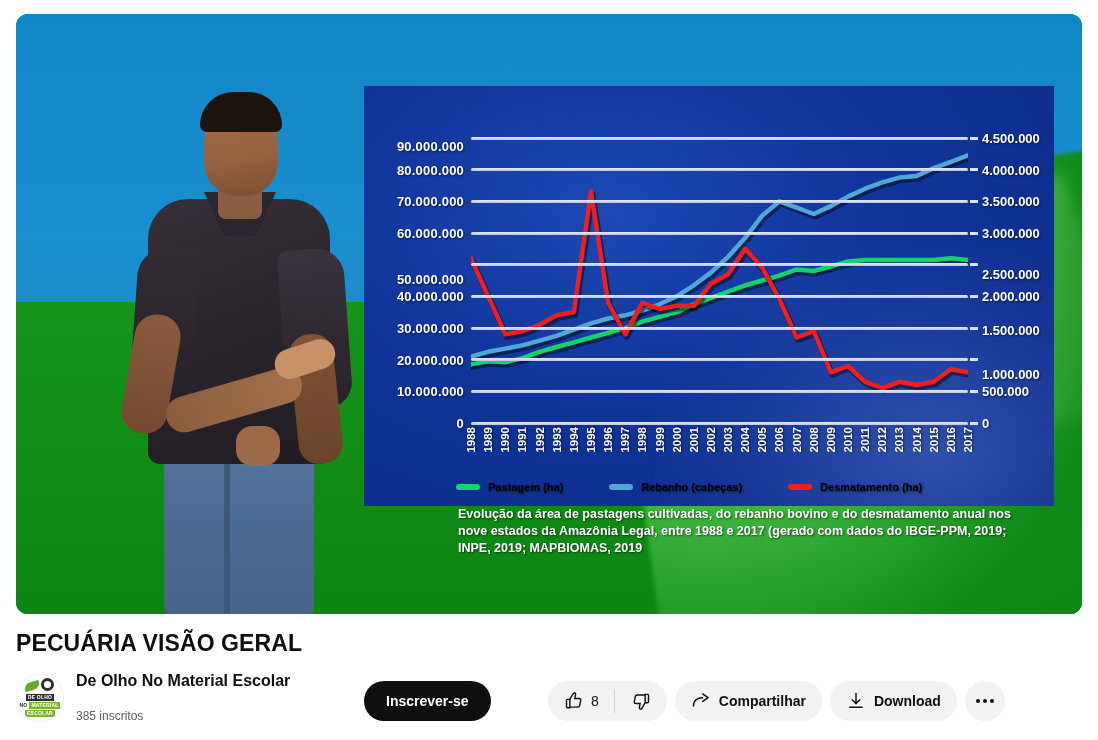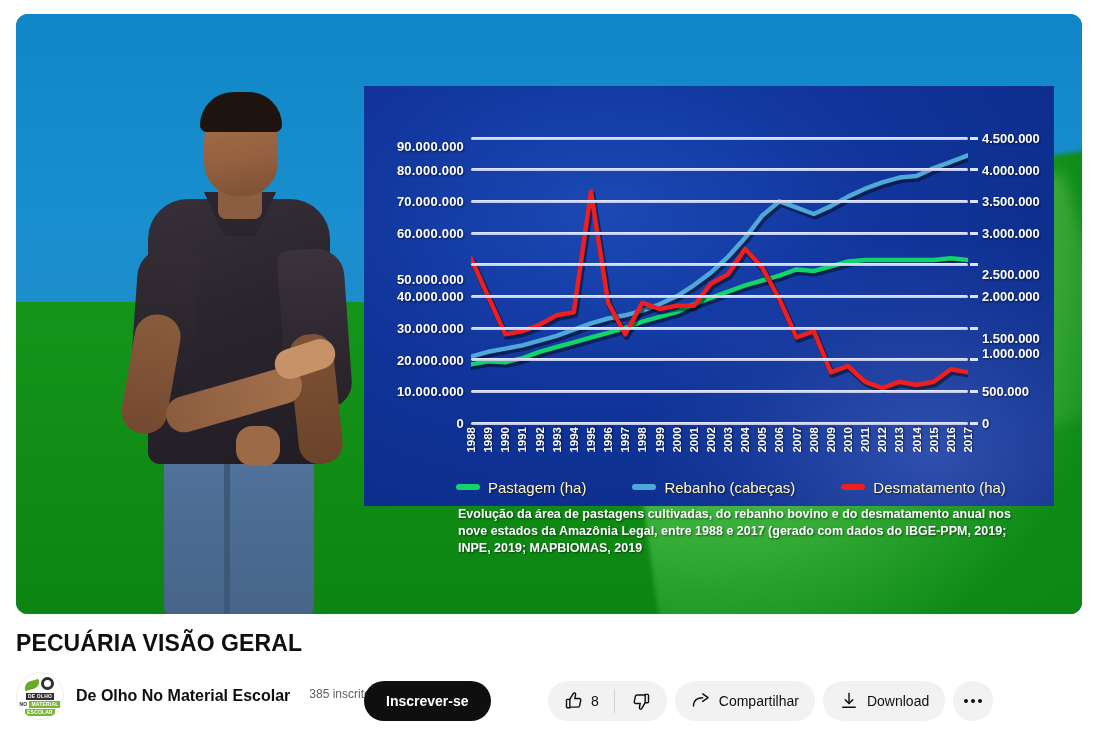--- a/index.html
+++ b/index.html
@@ -108,21 +108,21 @@
     position:absolute; top:0;
     color:#ffffff; font-weight:bold; font-size:11.5px;
     writing-mode: vertical-rl; transform: rotate(180deg) translateX(50%);
     text-shadow: 1px 1px 2px rgba(0,0,0,.65);
   }
 
   .legend { position:absolute; left:110px; top:448px; width:540px; height:22px;
     display:flex; align-items:center; gap:46px; }
   .legend-item { display:flex; align-items:center; gap:8px; }
   .legend-swatch { width:24px; height:6px; border-radius:3px; }
-  .legend-label { color:#fef9c3; font-size:15px; font-weight:normal;
+  .legend-label { color:#000000; font-size:11px; font-weight:bold;
     text-shadow: 1px 1px 2px rgba(0,0,0,.6); white-space:nowrap; }
 
   #chart-caption {
     position:absolute; left:112px; top:478px; width:560px;
     color:#ffffff; font-size:12.5px; font-weight:bold; line-height:1.35;
     text-shadow: 1px 1px 2px rgba(0,0,0,.55);
   }
 
   
   #video-title {
@@ -144,36 +144,36 @@
     position:absolute; left:1px; top:4px; width:16px; height:8px;
     background:#6aa82a; border-radius:10px 2px 10px 2px; transform:rotate(-18deg);
   }
   .logo-l1, .logo-l2, .logo-l3 {
     font-size:5px; font-weight:bold; line-height:1; letter-spacing:.2px;
     color:#2f2f2f; display:flex; gap:2px; align-items:center;
   }
   .logo-box { background:#2f2f2f; color:#fff; padding:1px 2px; }
   .logo-box-g { background:#7ab52f; color:#fff; padding:1px 2px; }
 
-  #owner-text { display:flex; flex-direction:row; gap:19px; }
+  #owner-text { display:flex; flex-direction:column; gap:19px; }
   #owner-name { font-size:16px; font-weight:bold; color:#0f0f0f; }
   #owner-subs { font-size:12px; color:#606060; }
 
   #subscribe-btn {
     position:absolute; left:364px; top:681px;
     height:40px; padding:0 22px; border-radius:20px;
     background:#0f0f0f; color:#ffffff; font-size:14px; font-weight:bold;
     display:flex; align-items:center; justify-content:center; border:none; cursor:pointer;
   }
 
   #actions { position:absolute; left:548px; top:681px; display:flex; align-items:center; gap:8px; }
   .pill {
     height:40px; border-radius:20px; background:#f2f2f2; border:none;
     display:flex; align-items:center; gap:8px; padding:0 16px;
-    font-size:14px; font-weight:400; color:#0f0f0f; cursor:pointer;
+    font-size:14px; font-weight:700; color:#0f0f0f; cursor:pointer;
     font-family:"Liberation Sans", sans-serif;
   }
   .pill-label { white-space:nowrap; }
   #like-group { display:flex; align-items:center; height:40px; border-radius:20px; background:#f2f2f2; }
   .lg-like { display:flex; align-items:center; gap:7px; padding:0 15px 0 16px; height:40px; cursor:pointer; }
   .lg-div { width:1px; height:24px; background:#d2d2d2; }
   .lg-dislike { display:flex; align-items:center; padding:0 16px; height:40px; cursor:pointer; }
   .like-count { font-size:14px; color:#0f0f0f; }
   #more-btn {
     width:40px; height:40px; border-radius:50%; background:#f2f2f2; border:none;
@@ -241,23 +241,23 @@
           <polyline points="0.0,218.5 17.1,213.8 34.3,210.6 51.4,207.4 68.6,202.7 85.7,197.9 102.8,191.6 120.0,185.3 137.1,180.5 154.2,177.3 171.4,172.6 188.5,166.3 205.7,158.3 222.8,147.3 239.9,134.6 257.1,118.8 274.2,99.8 291.3,77.6 308.5,63.3 325.6,69.7 342.8,76.0 359.9,68.1 377.0,58.6 394.2,50.7 411.3,44.3 428.4,39.6 445.6,38.0 462.7,30.1 479.9,23.8 497.0,17.4" fill="none" stroke="#4fa8d8" stroke-width="4.5" stroke-linejoin="round" stroke-linecap="round"></polyline>
           <polyline points="0.0,120.3 17.1,158.3 34.3,196.3 51.4,193.2 68.6,186.8 85.7,177.3 102.8,174.2 120.0,53.8 137.1,164.7 154.2,196.3 171.4,164.7 188.5,171.0 205.7,167.8 222.8,167.8 239.9,145.7 257.1,136.2 274.2,110.8 291.3,129.8 308.5,161.5 325.6,199.5 342.8,193.2 359.9,234.3 377.0,228.0 394.2,243.8 411.3,250.2 428.4,243.8 445.6,247.0 462.7,243.8 479.9,231.2 497.0,234.3" fill="none" stroke="rgba(0,0,0,.45)" stroke-width="6" stroke-linejoin="round" stroke-linecap="round" transform="translate(1.5,2.5)"></polyline>
           <polyline points="0.0,120.3 17.1,158.3 34.3,196.3 51.4,193.2 68.6,186.8 85.7,177.3 102.8,174.2 120.0,53.8 137.1,164.7 154.2,196.3 171.4,164.7 188.5,171.0 205.7,167.8 222.8,167.8 239.9,145.7 257.1,136.2 274.2,110.8 291.3,129.8 308.5,161.5 325.6,199.5 342.8,193.2 359.9,234.3 377.0,228.0 394.2,243.8 411.3,250.2 428.4,243.8 445.6,247.0 462.7,243.8 479.9,231.2 497.0,234.3" fill="none" stroke="#f01e1e" stroke-width="4.5" stroke-linejoin="round" stroke-linecap="round"></polyline>
         </svg>
     </div>
     <div class="yticks-right">
         <div class="ytick-r" style="top: 285px;">0</div>
         <div class="tickdash" style="top: 283.5px; left: -12px;"></div>
         <div class="ytick-r" style="top: 253.333px;">500.000</div>
         <div class="tickdash" style="top: 251.833px; left: -12px;"></div>
-        <div class="ytick-r" style="top: 215px;">1.000.000</div>
+        <div class="ytick-r" style="top: 236px;">1.000.000</div>
         <div class="tickdash" style="top: 220.167px; left: -12px;"></div>
-        <div class="ytick-r" style="top: 200px;">1.500.000</div>
+        <div class="ytick-r" style="top: 192px;">1.500.000</div>
         <div class="tickdash" style="top: 188.5px; left: -12px;"></div>
         <div class="ytick-r" style="top: 158.333px;">2.000.000</div>
         <div class="tickdash" style="top: 156.833px; left: -12px;"></div>
         <div class="ytick-r" style="top: 136px;">2.500.000</div>
         <div class="tickdash" style="top: 125.167px; left: -12px;"></div>
         <div class="ytick-r" style="top: 95px;">3.000.000</div>
         <div class="tickdash" style="top: 93.5px; left: -12px;"></div>
         <div class="ytick-r" style="top: 63.3333px;">3.500.000</div>
         <div class="tickdash" style="top: 61.8333px; left: -12px;"></div>
         <div class="ytick-r" style="top: 31.6667px;">4.000.000</div>

